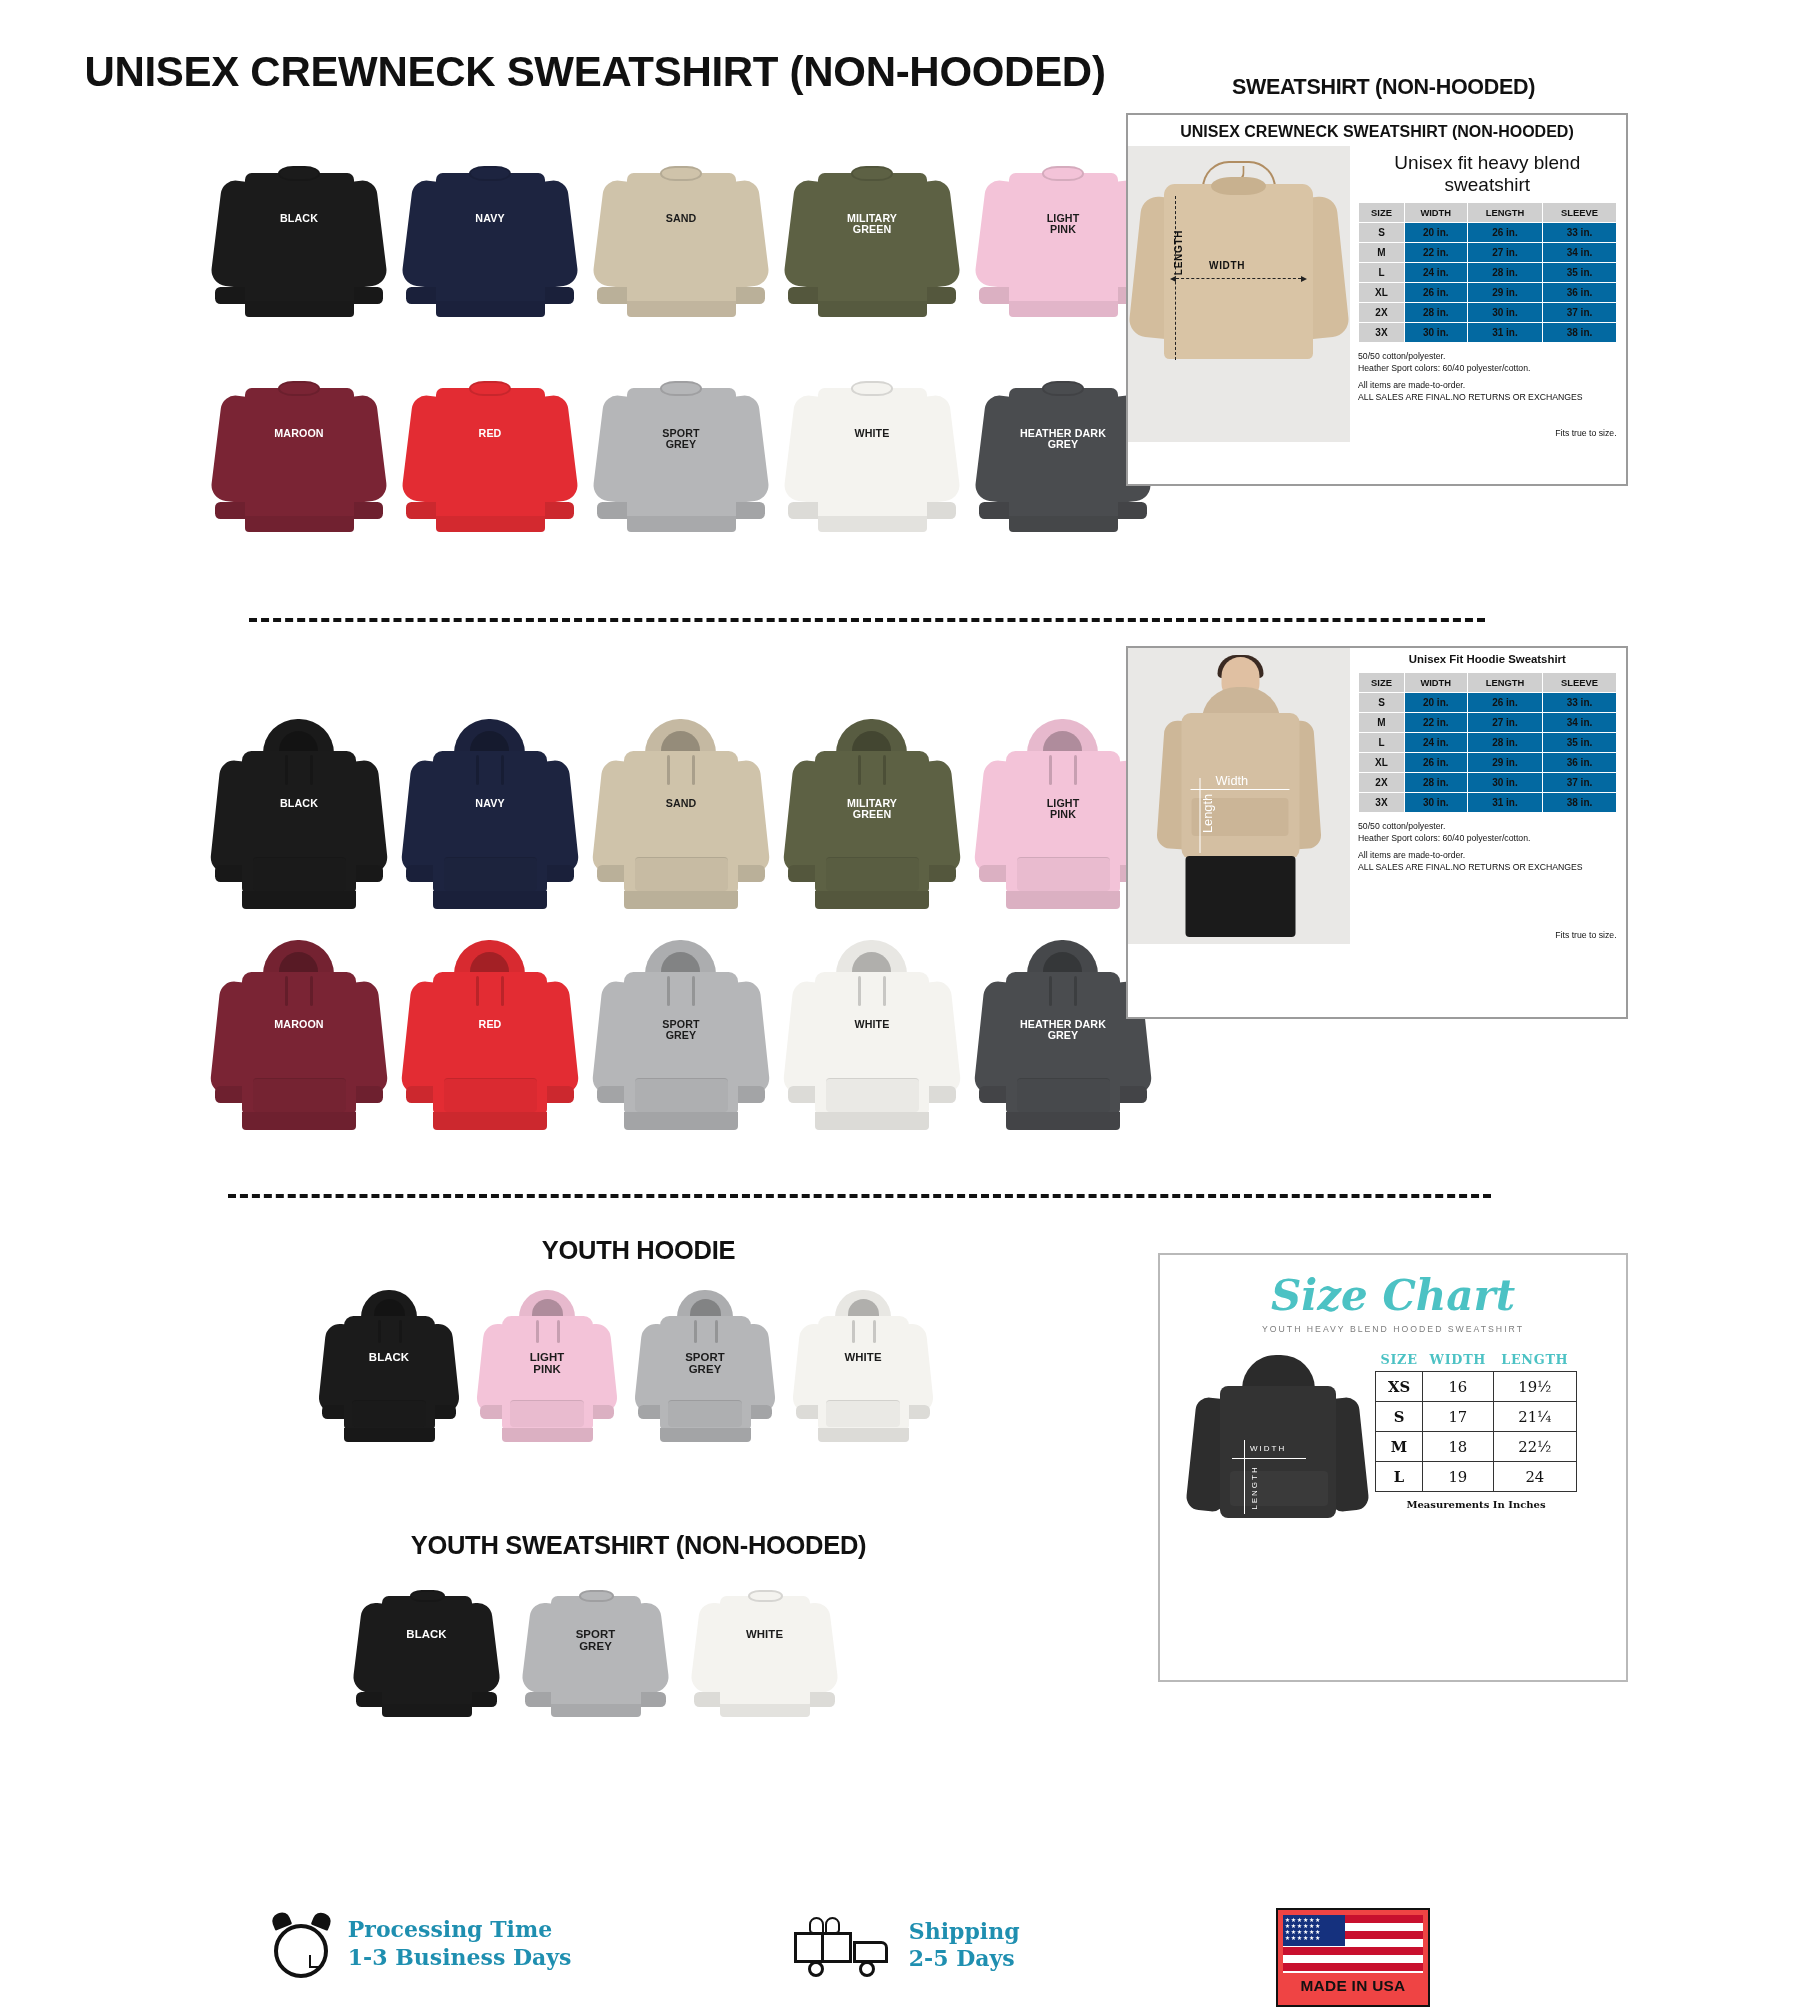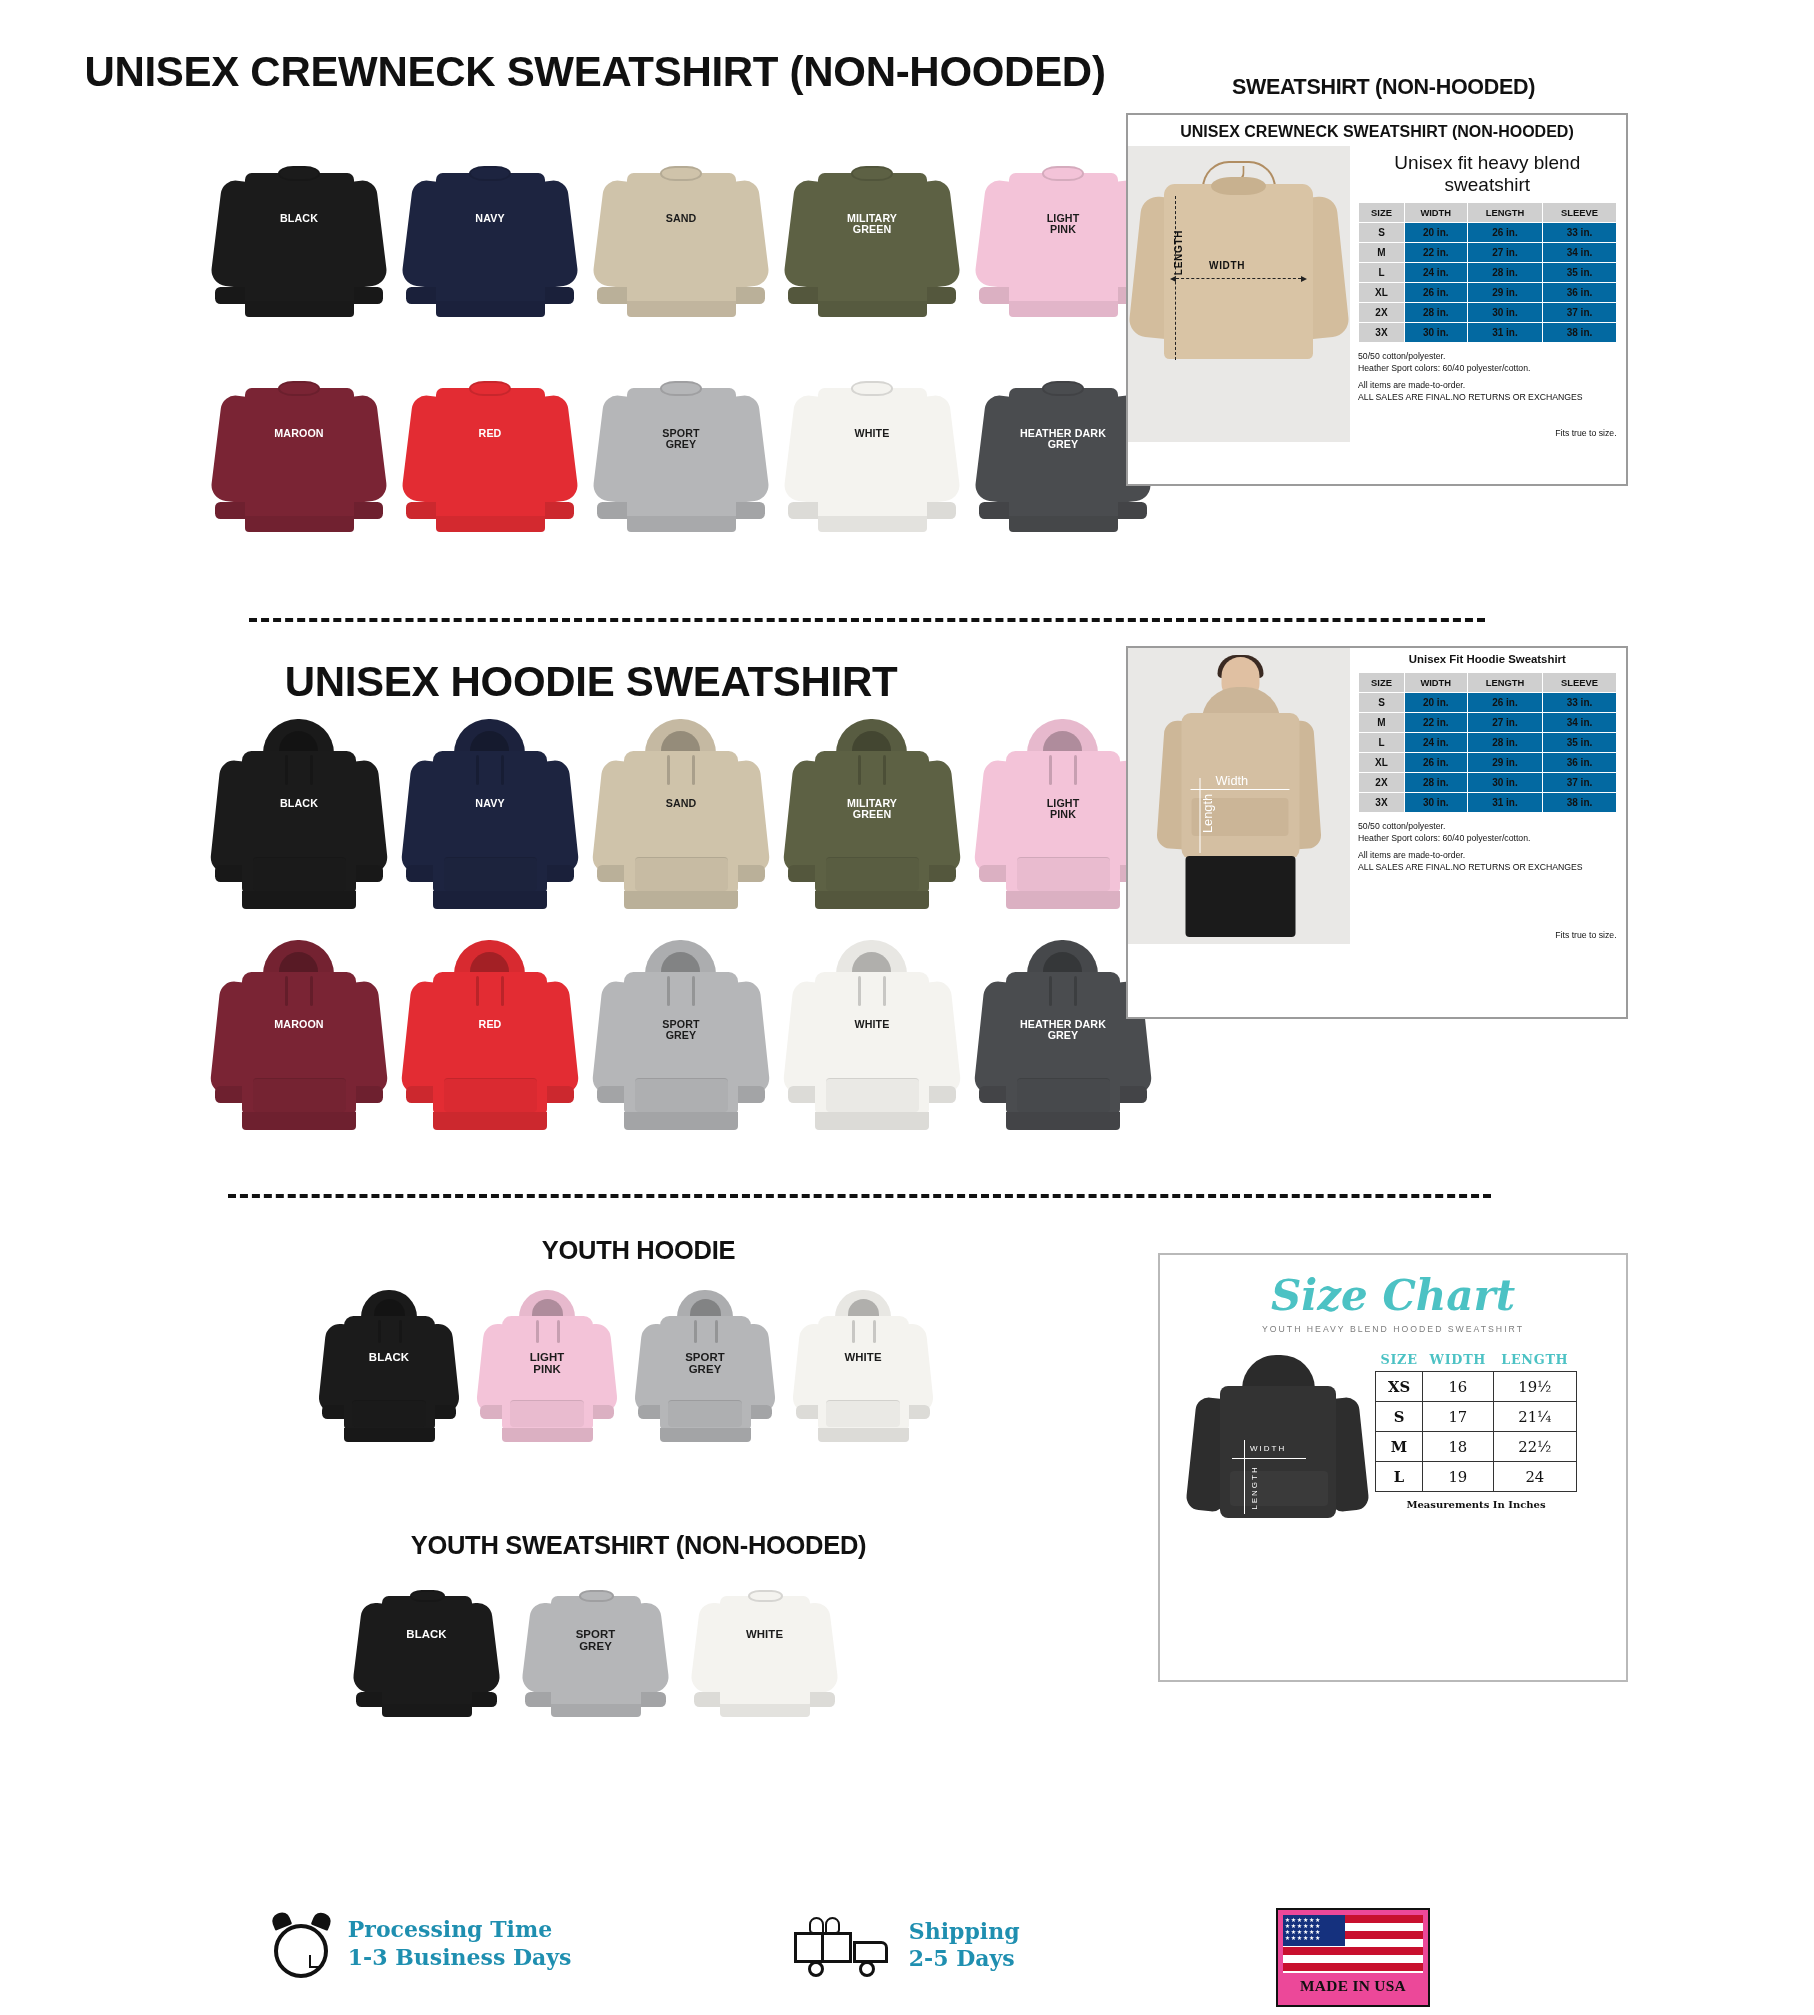--- a/index.html
+++ b/index.html
@@ -406,21 +406,21 @@
   }
   .truck .bow:before, .truck .bow:after {
     content: ""; position: absolute; top: 0; width: 10.7px; height: 13.4px;
     border: 2.7px solid #111; border-radius: 9.4px 9.4px 1.3px 5.4px;
   }
   .truck .bow:before { left: -4px; }
   .truck .bow:after { right: -4px; border-radius: 9.4px 9.4px 5.4px 1.3px; }
   .truck .ribbon { position: absolute; left: 28px; top: 20px; width: 3.4px; height: 31px; background: #111; }
 
   
-  .usa { width: 154px; height: 99px; border: 2.7px solid #111; background: #ec4899; padding: 5.4px; font-family: Liberation Serif, serif; }
+  .usa { width: 154px; height: 99px; border: 2.7px solid #111; background: #ef4444; padding: 5.4px; }
   .flag { position: relative; width: 100%; height: 58px; overflow: hidden; }
   .flag .stripes { position: absolute; inset: 0; background:
       repeating-linear-gradient(to bottom, #c8102e 0 8px, #ffffff 8px 16px); }
   .flag .canton { position: absolute; left: 0; top: 0; width: 44%; height: 53%; background: #15317e; }
   .flag .stars { position: absolute; inset: 0; color: #fff; font-size: 6px; line-height: 6px;
       padding: 2px 1.3px; letter-spacing: 0.7px; }
   .usa-text { text-align: center; font-weight: bold; font-size: 15.4px; padding-top: 4px; letter-spacing: 0.3px; }
 </style>
 </head>
 <body>
@@ -610,21 +610,20 @@
           <div>All items are made-to-order.</div>
           <div>ALL SALES ARE FINAL.NO RETURNS OR EXCHANGES</div>
         </div>
         <div class="fits">Fits true to size.</div>
       </div>
     </div>
   </div>
 
   <div class="divider div1"></div>
 
-  <div class="section-title t-hoodie">UNISEX HOODIE SWEATSHIRT</div>
 
   <div class="row" id="hood-row-1" style="left:215px; top:719px; gap:23px;">
       <div class="garment hood">
         <div class="hoodtop" style="background:#1b1b1b"></div>
         <div class="hoodinner" style="background:#1b1b1b"></div>
         <div class="sleeveL" style="background:#1b1b1b"></div>
         <div class="sleeveR" style="background:#1b1b1b"></div>
         <div class="cuffL" style="background:#1b1b1b"></div>
         <div class="cuffR" style="background:#1b1b1b"></div>
         <div class="body" style="background:#1b1b1b"></div>

